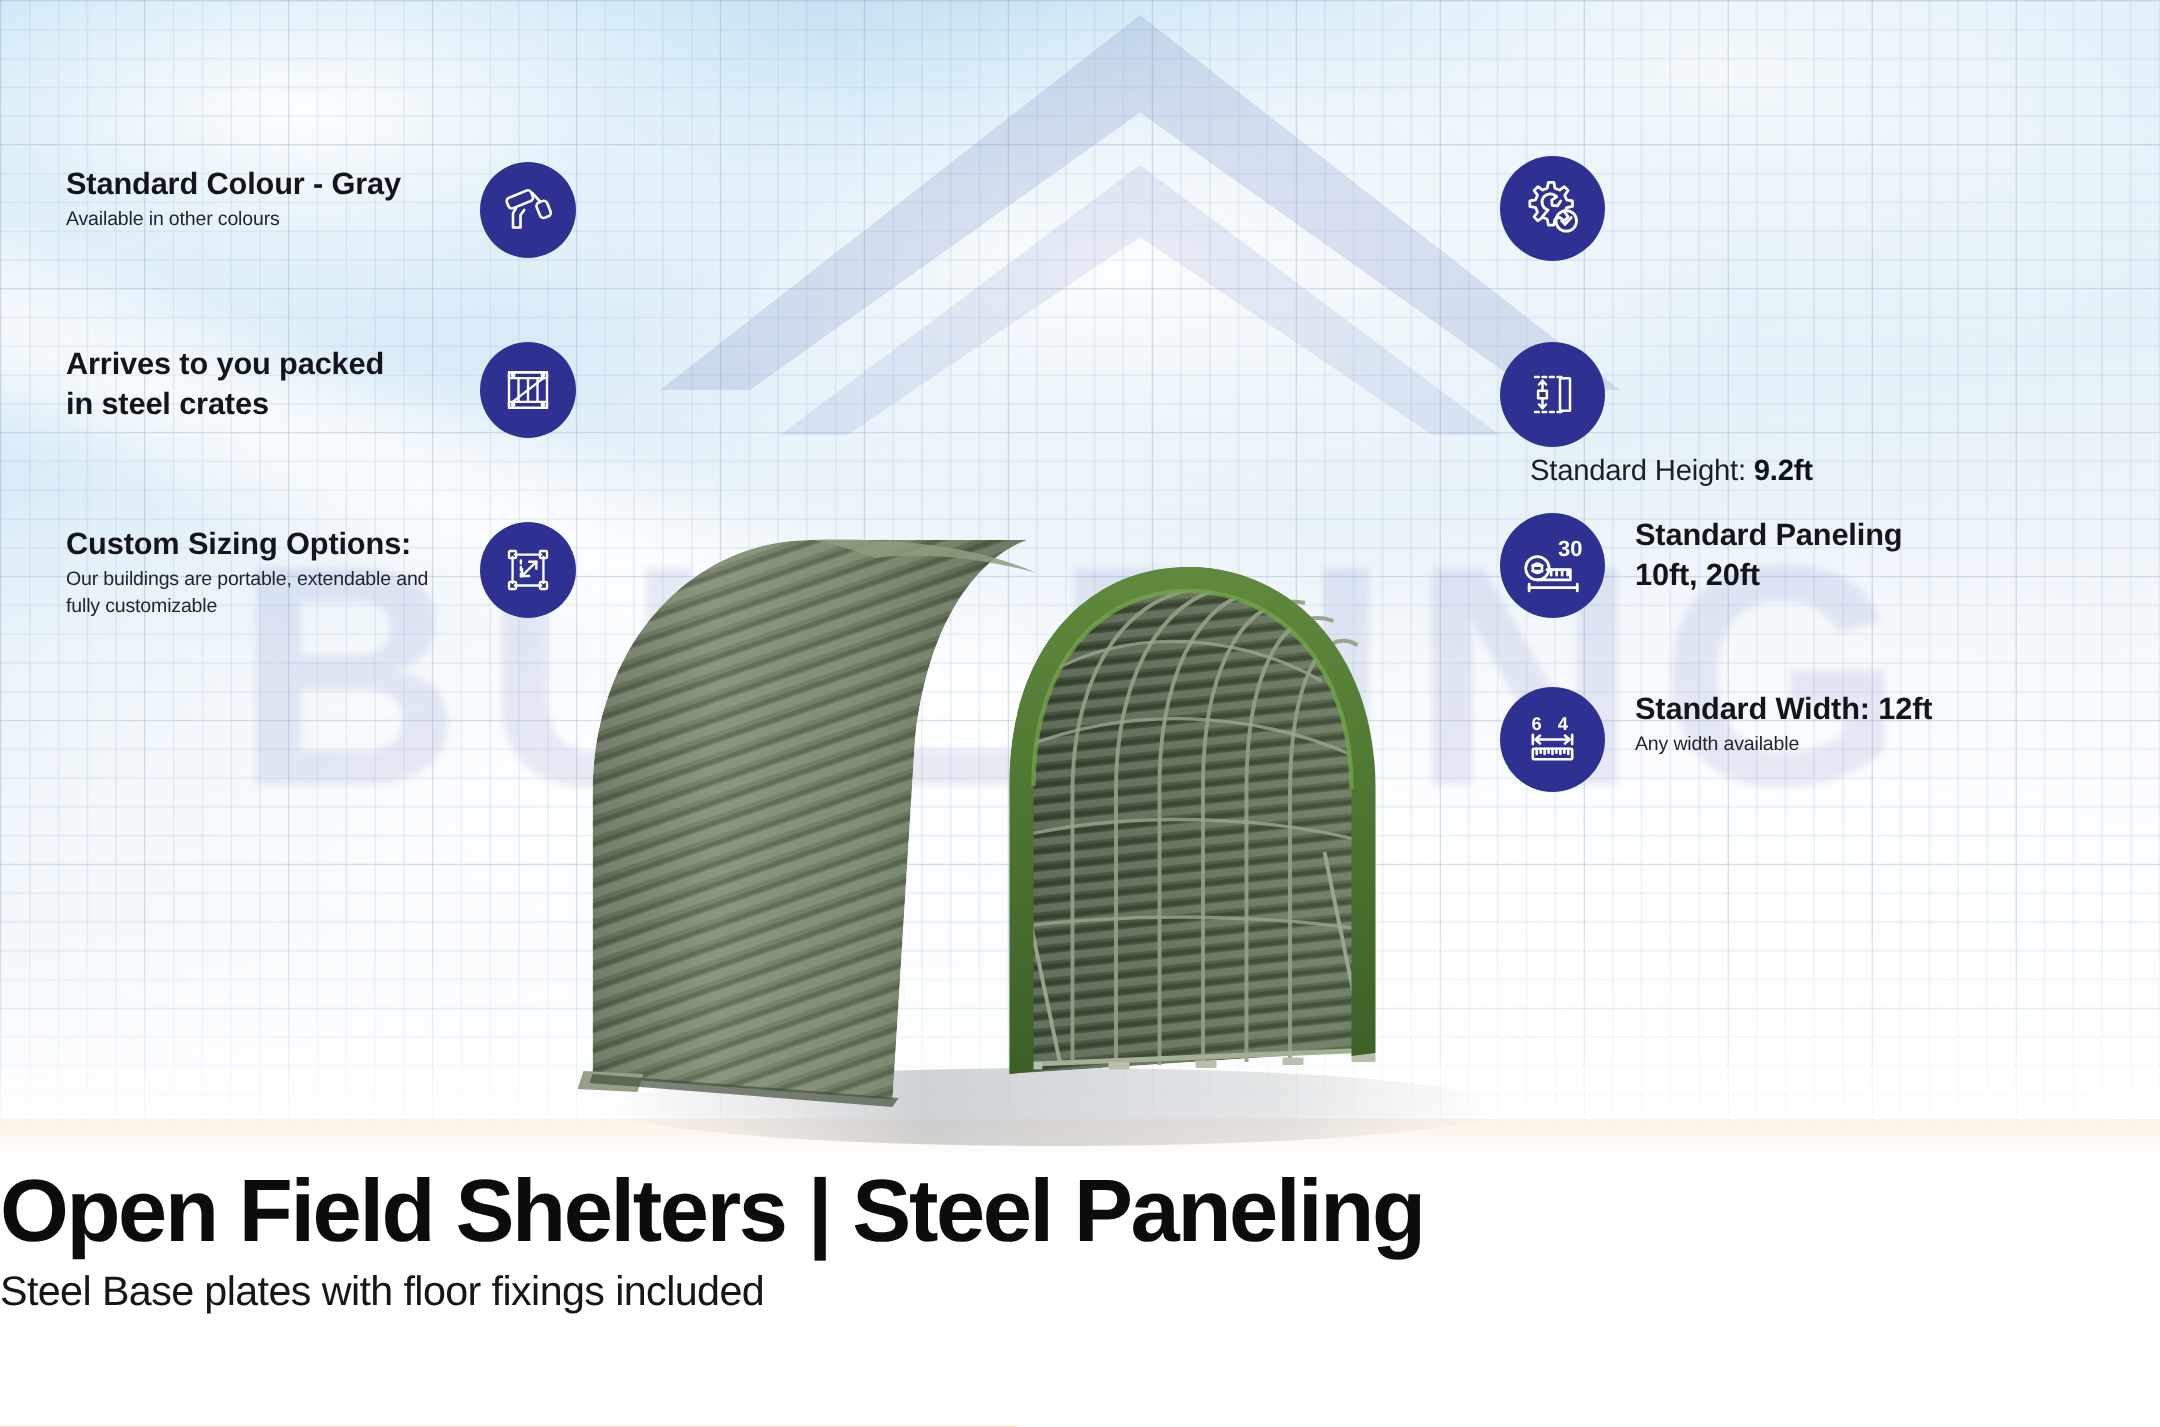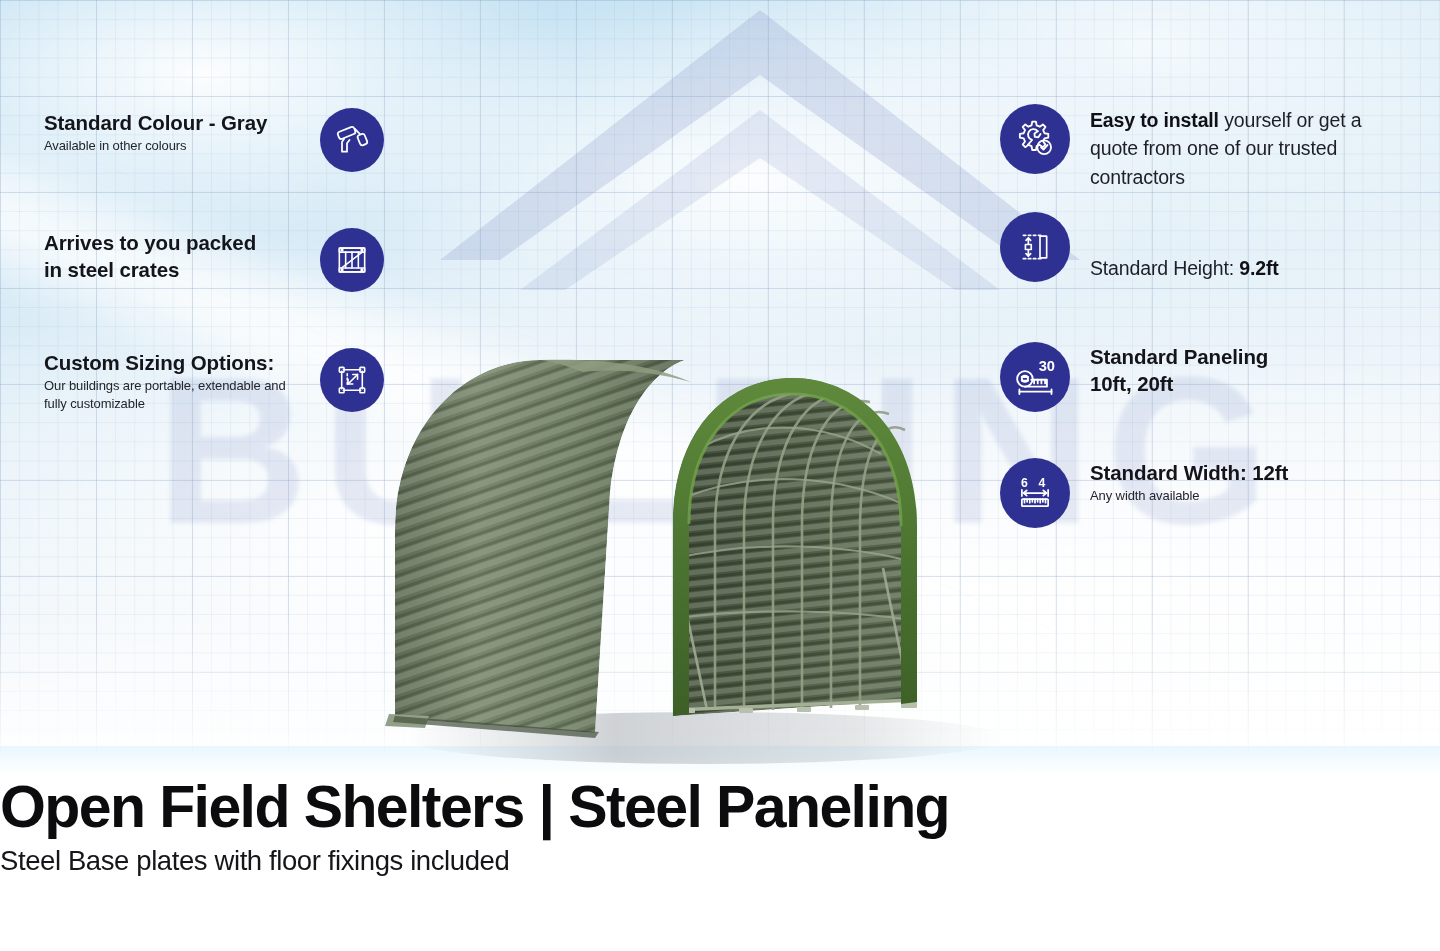--- a/index.html
+++ b/index.html
@@ -9,21 +9,21 @@
     width: 1440px;
     height: 951px;
     overflow: hidden;
     font-family: "Liberation Sans", sans-serif;
   }
 
   #poster {
     position: relative;
     width: 1440px;
     height: 951px;
-    background: #7dd3fc;
+    background: #fdba74;
     overflow: hidden;
     padding-left: 43px;
   }
 
   
   .bg-sky {
     position: absolute;
     inset: 0 0 205px 0;
     background:
       radial-gradient(ellipse 520px 230px at 14% 10%, rgba(255,255,255,0.95), rgba(255,255,255,0) 72%),
@@ -405,26 +405,23 @@
                    L32.9 26.7 L35.4 30.1 L32.6 32.9 L29.2 30.4 L25.8 31.8
                    L25 36 L21 36 L20.2 31.8 L16.8 30.4 L13.4 32.9 L10.6 30.1
                    L13.1 26.7 L11.7 23.3 L7.5 22.5 L7.5 18.5 L11.7 17.7
                    L13.1 14.3 L10.6 10.9 L13.4 8.1 L16.8 10.6 L20.2 9.2 Z"></path>
           <path d="M27 15.5 a6 6 0 1 0 -6.2 9.6 l-4.6 5.4"></path>
           <path d="M27 15.5 l-3.6 2.4 0.4 3.8 3.8 0.4 2.4 -3.6"></path>
           <circle cx="34" cy="33" r="7.5"></circle>
           <path d="M30.6 33 L33.2 35.6 L37.6 30.6"></path>
         </svg>
       </div>
-      <div class="f-text-right">
-        <div class="f-rich"><b>Easy to install</b><span> yourself or get a quote from one of our trusted  contractors</span></div>
-      </div>
-    </div>
-
-    <div class="feature feature-right" style="top:116px; left:0; width:410px; align-items:flex-end;">
+    </div>
+
+    <div class="feature feature-right" style="top:132px; left:0; width:410px; align-items:flex-start;flex-direction:column;">
       <div class="badge lg">
         <svg width="40" height="40" viewBox="0 0 48 48" fill="none" stroke="#ffffff" stroke-width="2" stroke-linecap="round" stroke-linejoin="round">
           <path d="M10 10 L31 10" stroke-dasharray="3 3"></path>
           <path d="M10 38 L31 38" stroke-dasharray="3 3"></path>
           <path d="M16 13 L16 20 M16 13 L13.2 16 M16 13 L18.8 16"></path>
           <path d="M16 35 L16 28 M16 35 L13.2 32 M16 35 L18.8 32"></path>
           <rect x="12.5" y="21" width="7" height="6"></rect>
           <rect x="30" y="11" width="8" height="26" rx="0.5"></rect>
         </svg>
       </div>

